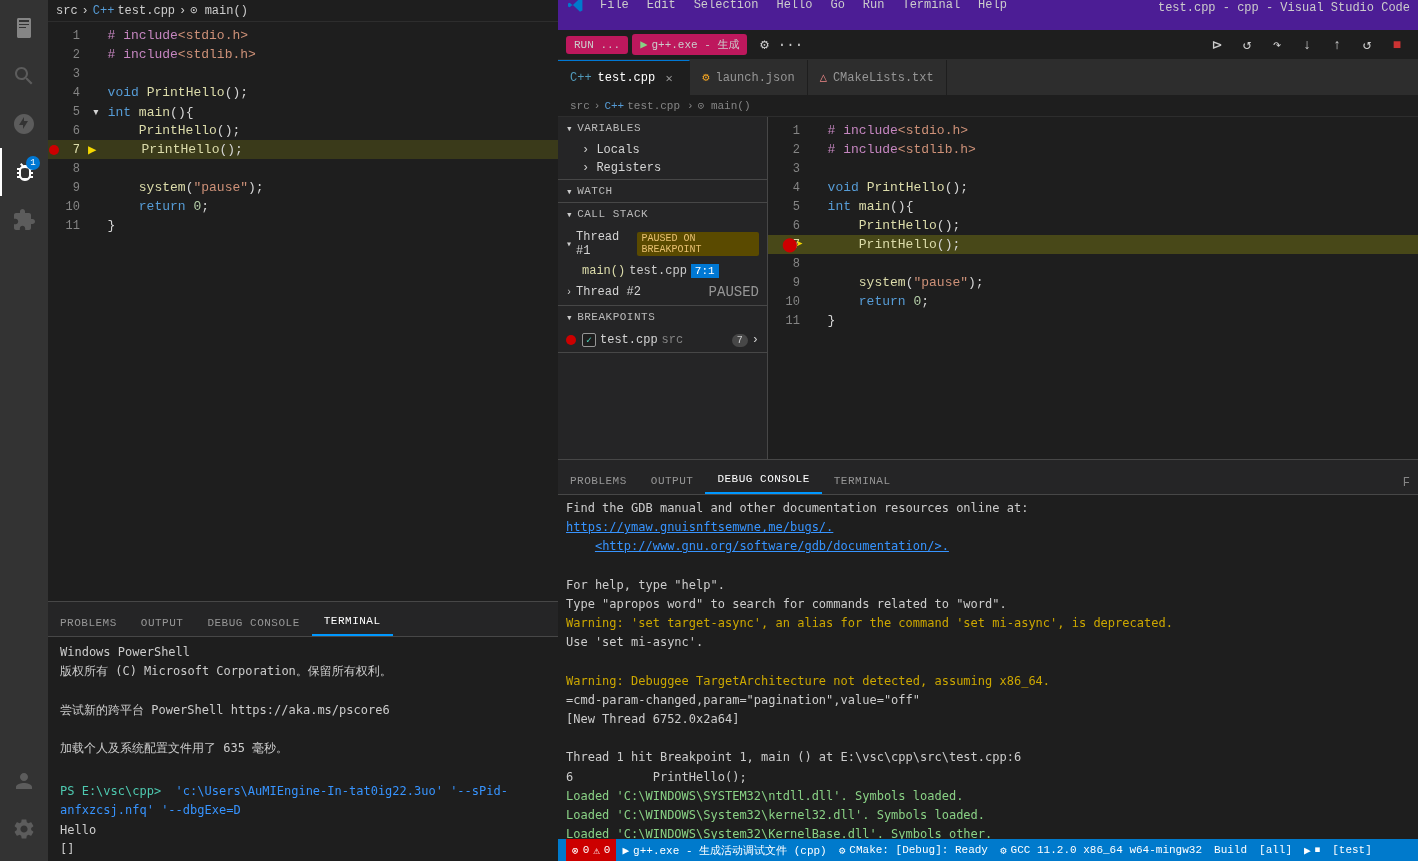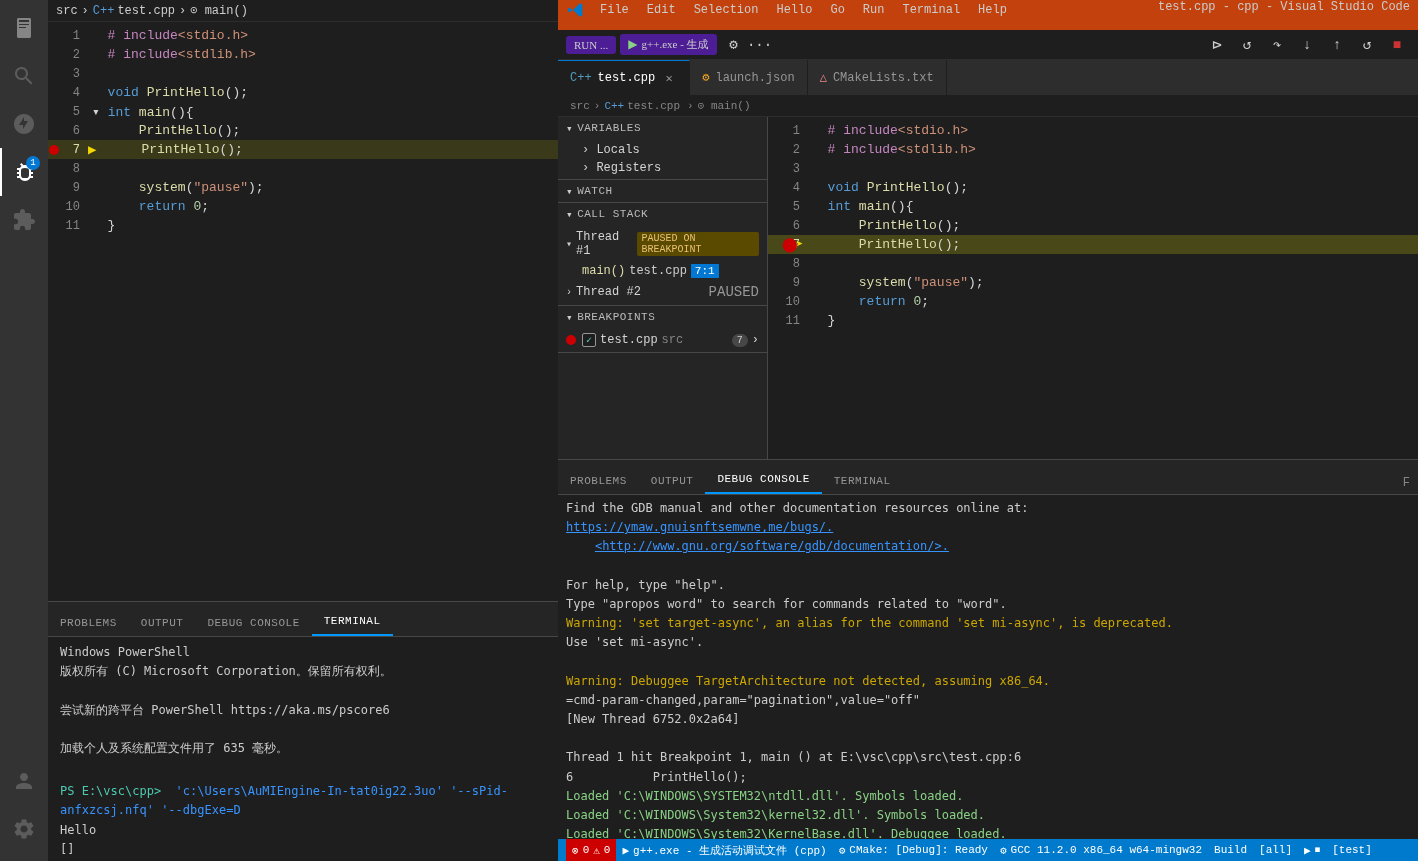--- a/index.html
+++ b/index.html
@@ -133,24 +133,24 @@
       letter-spacing: 0.5px;
     }
     .panel-tab.active {
       color: #ffffff;
       border-bottom: 2px solid #0098ff;
     }
 
     
     .vscode-titlebar {
       height: 30px;
-      background: #c2410c;
-      display: flex;
-      align-items: flex-start;
-      padding: 0 8px;
+      background: #4c1d95;
+      display: flex;
+      align-items: flex-end;
+      padding: 15px 8px;
       flex-shrink: 0;
     }
     .vscode-icon {
       width: 20px;
       height: 20px;
       margin-right: 6px;
       display: flex;
       align-items: center;
       justify-content: center;
     }
@@ -178,27 +178,26 @@
       align-items: center;
       padding: 0 8px;
       border-bottom: 1px solid #2d2d2d;
       flex-shrink: 0;
     }
     .debug-btn {
       display: flex;
       align-items: center;
       gap: 4px;
       padding: 3px 8px;
-      background: #4c1d95;
+      background: #be185d;
       border-radius: 3px;
       font-size: 11px;
       color: #cccccc;
       cursor: pointer;
       margin-right: 4px;
-      font-family: Liberation Serif, serif;
     }
     .debug-btn .play-icon {
       color: #89d185;
       font-size: 12px;
     }
     .toolbar-icon {
       width: 24px;
       height: 24px;
       display: flex;
       align-items: center;
@@ -859,21 +858,21 @@
           <div>Use 'set mi-async'.</div>
           <div>&nbsp;</div>
           <div class="debug-warning">Warning: Debuggee TargetArchitecture not detected, assuming x86_64.</div>
           <div>=cmd-param-changed,param="pagination",value="off"</div>
           <div>[New Thread 6752.0x2a64]</div>
           <div>&nbsp;</div>
           <div>Thread 1 hit Breakpoint 1, main () at E:\vsc\cpp\src\test.cpp:6</div>
           <div>6&nbsp;&nbsp;&nbsp;&nbsp;&nbsp;&nbsp;&nbsp;&nbsp;&nbsp;&nbsp;&nbsp;PrintHello();</div>
           <div class="debug-success">Loaded 'C:\WINDOWS\SYSTEM32\ntdll.dll'. Symbols loaded.</div>
           <div class="debug-success">Loaded 'C:\WINDOWS\System32\kernel32.dll'. Symbols loaded.</div>
-          <div class="debug-success">Loaded 'C:\WINDOWS\System32\KernelBase.dll'. Debuggee loaded.</div>
+          <div class="debug-success">Loaded 'C:\WINDOWS\System32\KernelBase.dll'. Symbols other.</div>
 
         </div>
       </div>
 
       <div class="status-bar">
         <div class="status-item status-error">
           <span>⊗</span>
           <span>0</span>
           <span>⚠</span>
           <span>0</span>

